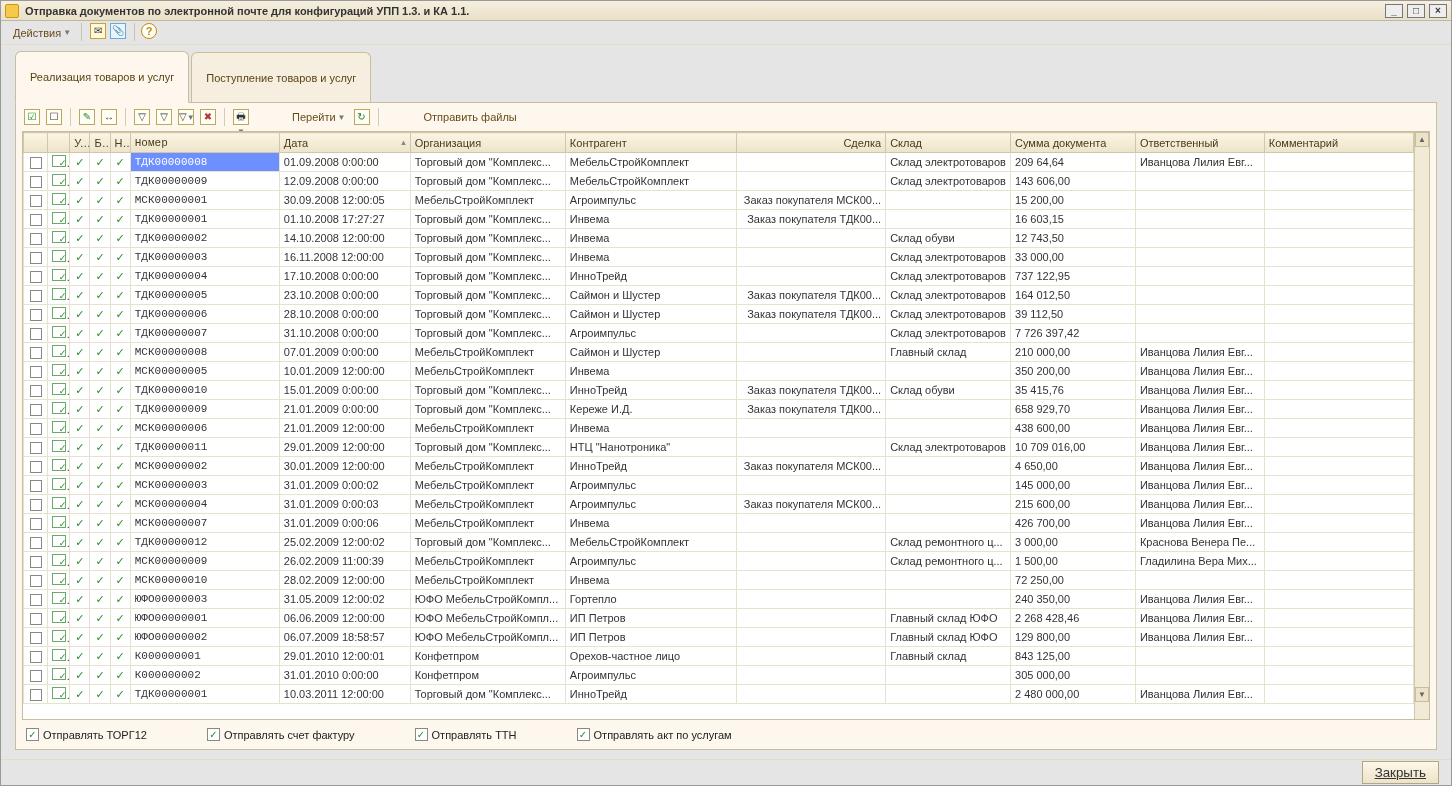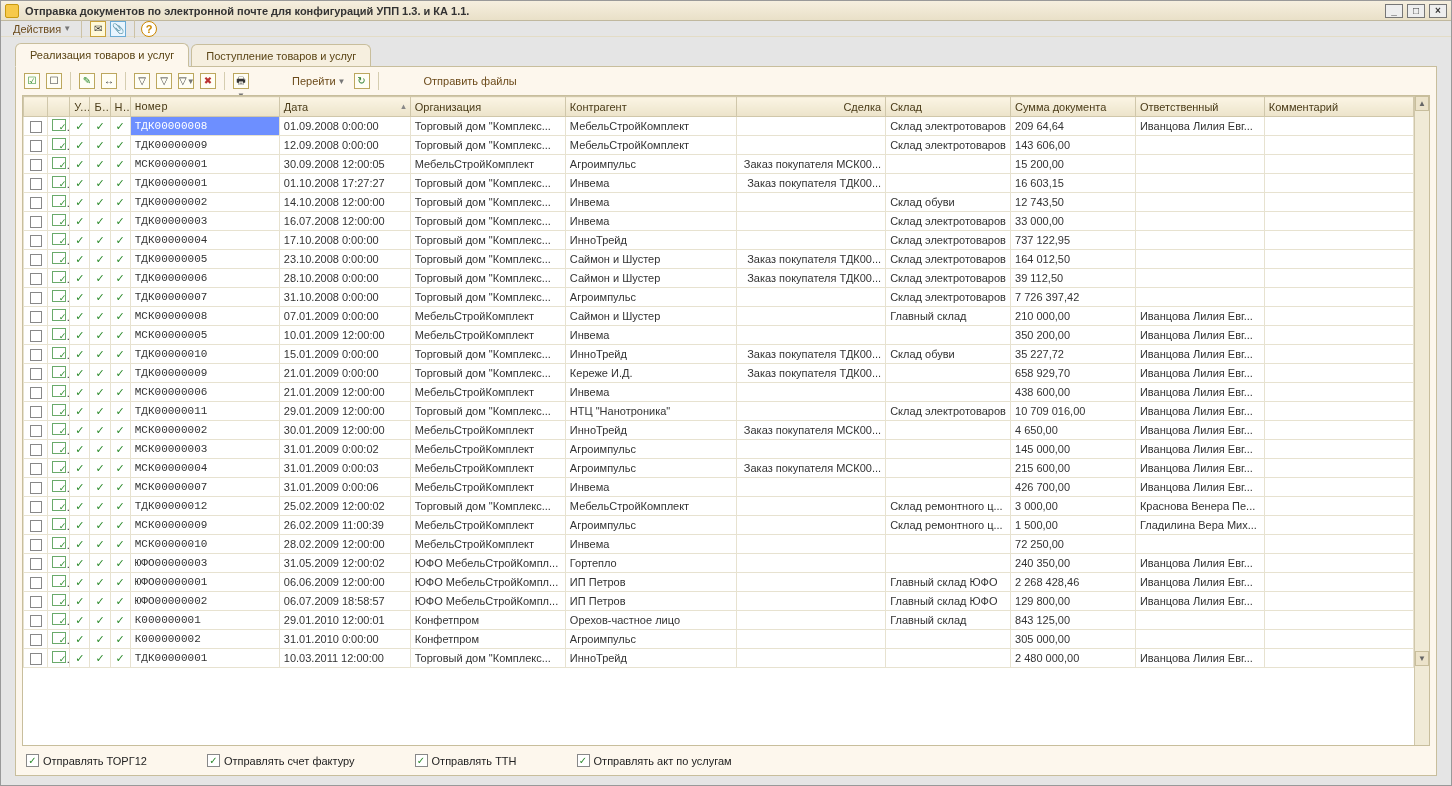--- a/index.html
+++ b/index.html
@@ -32,22 +32,22 @@
     width: 14px; height: 14px; margin-right: 6px;
     background: #f7c94a; border: 1px solid #c99a10; border-radius: 2px;
   }
   .title-controls { margin-left: auto; display: flex; gap: 4px; }
   .title-controls span {
     width: 18px; height: 14px; border: 1px solid #777;
     background: #eee; font-size: 10px; line-height: 12px;
     text-align: center; cursor: pointer;
   }
   .toolbar-top {
-    height: 16px;
-    display: flex; align-items: center;
+    height: 24px;
+    display: flex; 
     padding: 2px 8px;
     border-bottom: 1px solid #e3dcc6;
   }
   .toolbar-top .menuitem {
     color: #6b4a1a; cursor: pointer; padding: 2px 4px;
     display: flex; align-items: center; gap: 2px;
   }
   .toolbar-top .sep { width: 1px; height: 18px; background: #ccc2a6; margin: 0 6px; }
   .tb-icon {
     width: 16px; height: 16px; display: inline-block;
@@ -59,21 +59,21 @@
     background: #fff; border: 1px solid #cc8800;
     color: #cc8800; font-weight: bold; font-size: 11px;
     text-align: center; line-height: 14px; cursor: pointer;
   }
   .tabs-row {
     display: flex; align-items: flex-end;
     padding: 6px 14px 0 14px;
     gap: 2px;
   }
   .tab {
-    padding: 5px 14px;
+    padding: 19px 14px;
     border: 1px solid #c8be9c;
     border-bottom: none;
     border-radius: 6px 6px 0 0;
     background: #f6efdf;
     color: #5a4414;
     cursor: pointer;
   }
   .tab.active { background: #fdf7ed; border-bottom: 1px solid #fdf7ed; position: relative; z-index: 2; }
   .tab-pane {
     border: 1px solid #c8be9c;
@@ -357,21 +357,21 @@
                   <td class="col-resp"></td>
                   <td class="col-comm"></td>
                 </tr>
                 <tr>
                   <td class="col-chk"><span class="checkbox"></span></td>
                   <td class="col-icon"><span class="doc-icon"></span></td>
                   <td class="col-u"><span class="checkmark">✓</span></td>
                   <td class="col-b"><span class="checkmark">✓</span></td>
                   <td class="col-n"><span class="checkmark">✓</span></td>
                   <td class="col-number">ТДК00000003</td>
-                  <td class="col-date">16.07.2008 12:00:00</td>
+                  <td class="col-date">16.11.2008 12:00:00</td>
                   <td class="col-org">Торговый дом "Комплекс...</td>
                   <td class="col-contr">Инвема</td>
                   <td class="col-deal"></td>
                   <td class="col-wh">Склад электротоваров</td>
                   <td class="col-sum">33 000,00</td>
                   <td class="col-resp"></td>
                   <td class="col-comm"></td>
                 </tr>
                 <tr>
                   <td class="col-chk"><span class="checkbox"></span></td>
@@ -474,21 +474,21 @@
                   <td class="col-icon"><span class="doc-icon"></span></td>
                   <td class="col-u"><span class="checkmark">✓</span></td>
                   <td class="col-b"><span class="checkmark">✓</span></td>
                   <td class="col-n"><span class="checkmark">✓</span></td>
                   <td class="col-number">ТДК00000010</td>
                   <td class="col-date">15.01.2009 0:00:00</td>
                   <td class="col-org">Торговый дом "Комплекс...</td>
                   <td class="col-contr">ИнноТрейд</td>
                   <td class="col-deal">Заказ покупателя ТДК00...</td>
                   <td class="col-wh">Склад обуви</td>
-                  <td class="col-sum">35 227,72</td>
+                  <td class="col-sum">35 415,76</td>
                   <td class="col-resp">Иванцова Лилия Евг...</td>
                   <td class="col-comm"></td>
                 </tr>
                 <tr>
                   <td class="col-chk"><span class="checkbox"></span></td>
                   <td class="col-icon"><span class="doc-icon"></span></td>
                   <td class="col-u"><span class="checkmark">✓</span></td>
                   <td class="col-b"><span class="checkmark">✓</span></td>
                   <td class="col-n"><span class="checkmark">✓</span></td>
                   <td class="col-number">ТДК00000009</td>
@@ -765,13 +765,18 @@
         <span class="chk-filled">✓</span>
         <span>Отправлять ТТН</span>
       </label>
       <label>
         <span class="chk-filled">✓</span>
         <span>Отправлять акт по услугам</span>
       </label>
     </div>
   </div>
 
+  <div class="bottom-bar">
+    <button class="close-btn">
+      <span>Закрыть</span>
+    </button>
+  </div>
 </div>
 
 </body></html>

